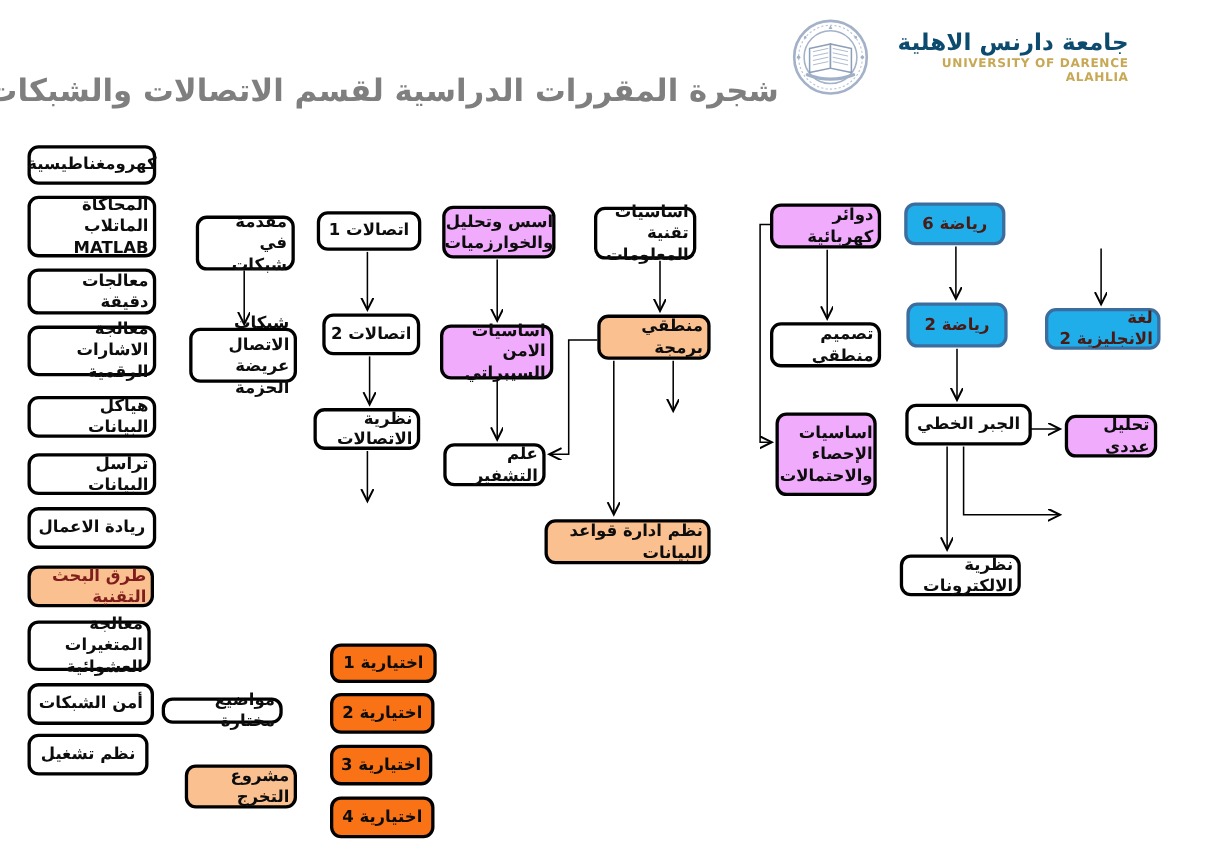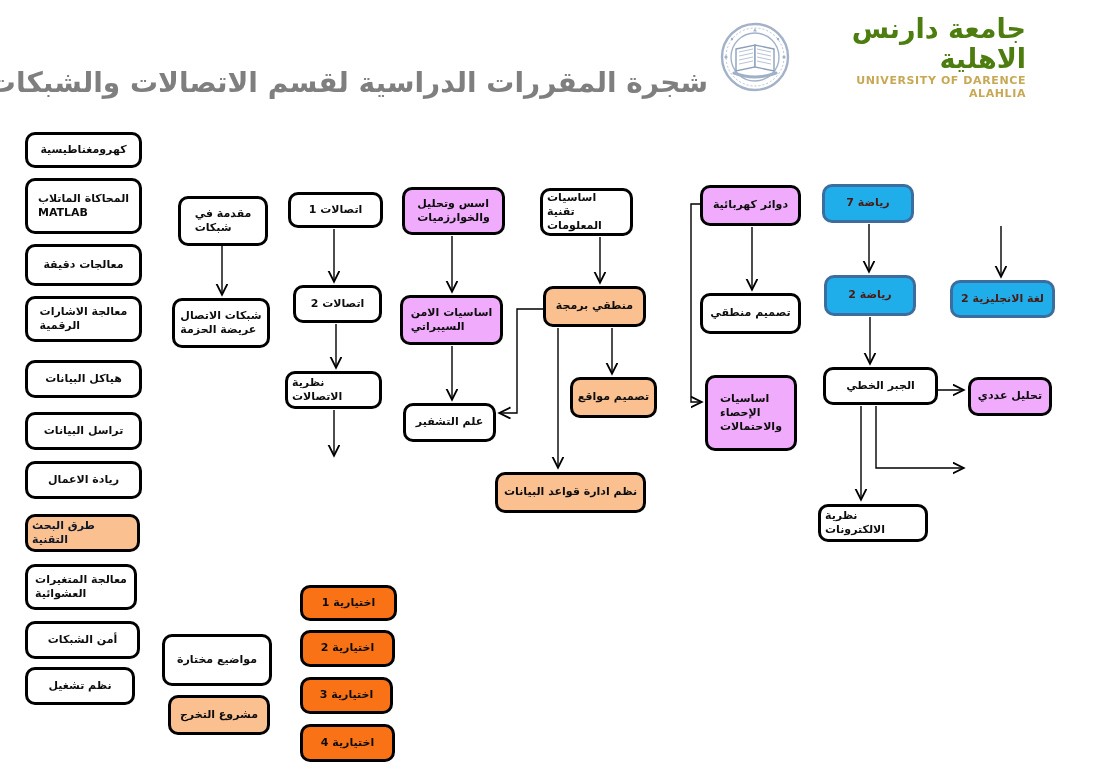--- a/index.html
+++ b/index.html
@@ -1,32 +1,32 @@
 <!DOCTYPE html>
 <html lang="ar"><head>
 <meta charset="utf-8">
 <style>
   html,body{margin:0;padding:0;background:#fff;font-family:"DejaVu Sans",sans-serif;}
   #stage{position:relative;width:1100px;height:776px;background:#fff;overflow:hidden;direction:ltr;}
   .page-title{position:absolute;left:28px;top:66px;width:680px;font-size:28px;font-weight:bold;
     color:#7F7F7F;direction:rtl;text-align:left;white-space:nowrap;}
-  .node{position:absolute;display:flex;align-items:center;justify-content:center;text-align:left;
+  .node{position:absolute;display:flex;align-items:center;justify-content:center;text-align:right;
     border:3px solid #000;border-radius:10px;background:#fff;color:#0d0d0d;font-weight:bold;
-    font-size:11px;line-height:1.3;white-space:pre-line;direction:rtl;padding:2px 4px;box-sizing:border-box;}
+    font-size:15px;line-height:1.3;white-space:pre-line;direction:rtl;padding:2px 4px;box-sizing:border-box;}
   .blue{background:#f0abfc;}
   .blue-db{background:#1FAEE9;border-color:#3D6D9E;}
   .orange{background:#FAC08F;}
   .green{background:#f97316;}
   .t-maroon{color:#4A1A14;}
-  .t-green{color:#0f172a;}
+  .t-green{color:#7f1d1d;}
   #wires{position:absolute;left:0;top:0;pointer-events:none;}
   .wire{fill:none;stroke:#000;stroke-width:1.4;}
   .logo{position:absolute;left:710px;top:14px;display:flex;align-items:center;}
   .logo-text{margin-left:14px;width:212px;}
-  .logo-ar{font-size:27px;font-weight:bold;color:#4d7c0f;direction:rtl;text-align:right;line-height:1.1;}
+  .logo-ar{font-size:21px;font-weight:bold;color:#0c4a6e;direction:rtl;text-align:right;line-height:1.1;}
   .logo-en{font-size:11px;font-weight:bold;color:#C7A854;letter-spacing:0.6px;text-align:right;margin-top:1px;}
 </style>
 </head>
 <body>
 
 <div id="stage">
 
   <div class="logo">
     <svg width="90" height="76" viewBox="0 0 90 76">
       <ellipse cx="45" cy="38" rx="33" ry="33" fill="none" stroke="#A3B2C9" stroke-width="2.4"></ellipse>
@@ -99,50 +99,49 @@
   <div class="node orange t-green" style="left:25px;top:514px;width:115px;height:38px">طرق البحث التقنية</div>
   <div class="node" style="left:25px;top:564px;width:112px;height:46px">معالجة المتغيرات
 العشوائية</div>
   <div class="node" style="left:25px;top:621px;width:115px;height:38px">أمن الشبكات</div>
   <div class="node" style="left:25px;top:667px;width:110px;height:38px">نظم تشغيل</div>
 
   <div class="node" style="left:178px;top:196px;width:90px;height:50px">مقدمة في
 شبكات</div>
   <div class="node" style="left:172px;top:298px;width:98px;height:50px">شبكات الاتصال
 عريضة الحزمة</div>
-  <div class="node" style="left:162px;top:634px;width:110px;height:52px">مواضيع مختارة</div>
+  <div class="node" style="left:147px;top:634px;width:110px;height:24px">مواضيع مختارة</div>
   <div class="node orange" style="left:168px;top:695px;width:102px;height:40px">مشروع التخرج</div>
 
   <div class="node" style="left:288px;top:192px;width:95px;height:36px">اتصالات 1</div>
   <div class="node" style="left:293px;top:285px;width:89px;height:38px">اتصالات 2</div>
   <div class="node" style="left:285px;top:371px;width:97px;height:38px">نظرية الاتصالات</div>
   <div class="node green" style="left:300px;top:585px;width:97px;height:36px">اختيارية 1</div>
   <div class="node green" style="left:300px;top:630px;width:95px;height:37px">اختيارية 2</div>
   <div class="node green" style="left:300px;top:677px;width:93px;height:37px">اختيارية 3</div>
   <div class="node green" style="left:300px;top:724px;width:95px;height:38px">اختيارية 4</div>
 
   <div class="node blue" style="left:402px;top:187px;width:103px;height:48px">اسس وتحليل
 والخوارزميات</div>
   <div class="node blue" style="left:400px;top:295px;width:103px;height:50px">اساسيات الامن
 السيبراتي</div>
   <div class="node" style="left:403px;top:403px;width:93px;height:39px">علم التشفير</div>
 
   <div class="node" style="left:540px;top:188px;width:93px;height:48px">اساسيات تقنية
 المعلومات</div>
   <div class="node orange" style="left:543px;top:286px;width:103px;height:41px">منطقي برمجة</div>
-  <div class="node orange" style="left:570px;top:377px;width:87px;height:41px">تصميم مواقع</div>
   <div class="node orange" style="left:495px;top:472px;width:151px;height:41px">نظم ادارة قواعد البيانات</div>
 
   <div class="node blue" style="left:700px;top:185px;width:101px;height:41px">دوائر كهربائية</div>
   <div class="node" style="left:700px;top:293px;width:101px;height:41px">تصميم منطقي</div>
   <div class="node blue" style="left:705px;top:375px;width:92px;height:76px">اساسيات
 الإحصاء
 والاحتمالات</div>
 
-  <div class="node blue-db t-maroon" style="left:822px;top:184px;width:92px;height:39px">رياضة 7</div>
+  <div class="node blue-db t-maroon" style="left:822px;top:184px;width:92px;height:39px">رياضة 6</div>
   <div class="node blue-db t-maroon" style="left:824px;top:275px;width:92px;height:41px">رياضة 2</div>
   <div class="node" style="left:823px;top:367px;width:115px;height:38px">الجبر الخطي</div>
   <div class="node" style="left:818px;top:504px;width:110px;height:38px">نظرية الالكترونات</div>
 
   <div class="node blue-db t-maroon" style="left:950px;top:280px;width:105px;height:38px">لغة الانجليزية 2</div>
   <div class="node blue" style="left:968px;top:377px;width:84px;height:39px">تحليل عددي</div>
 
 </div>
 
 </body></html>

